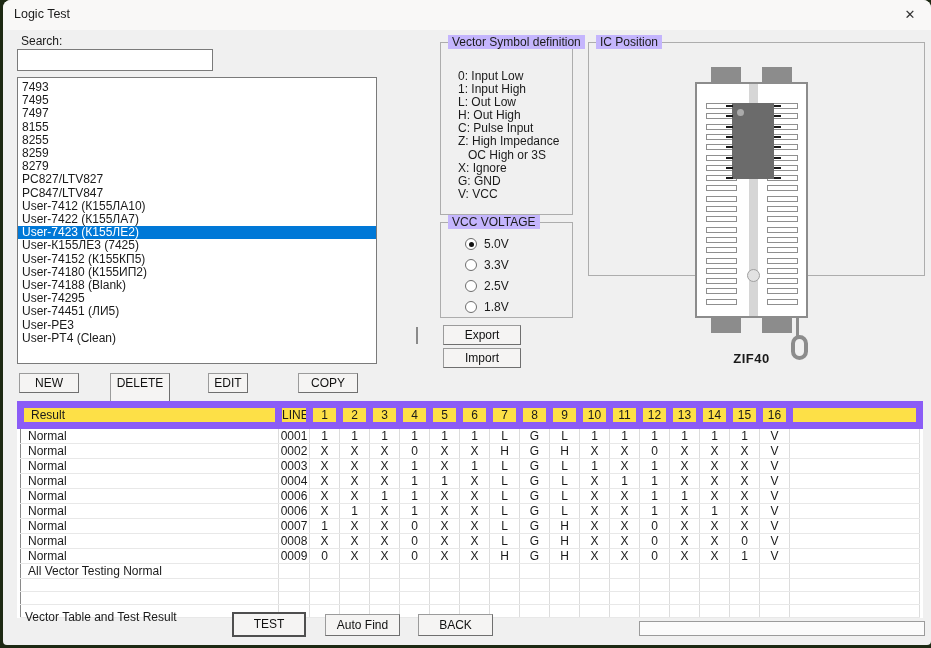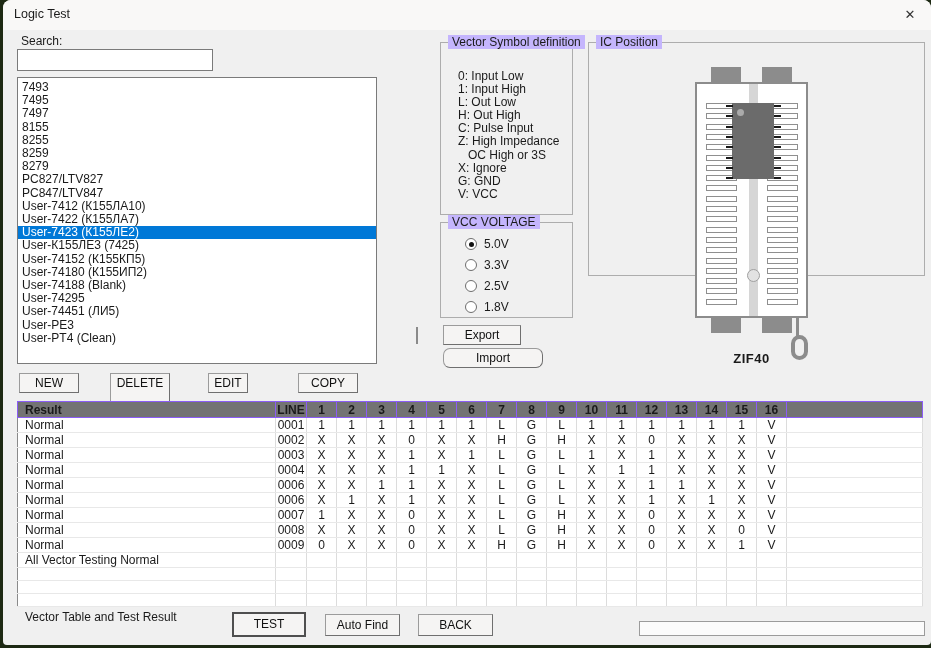--- a/index.html
+++ b/index.html
@@ -37,21 +37,21 @@
   .vec-line { font-size:12px; line-height:13.1px; white-space:pre; }
   .g-vcc { left:437px; top:222px; width:133px; height:96px; }
   .vcc-rows { position:absolute; left:24px; top:14px; }
   .vcc-row { display:flex; align-items:center; height:14px; margin-bottom:7px; }
   .radio { width:12px; height:12px; border:1px solid #6e6e6e; border-radius:50%;
            background:#fff; margin-right:7px; position:relative; flex:0 0 12px; }
   .radio.sel::after { content:''; position:absolute; left:2.5px; top:2.5px; width:5px; height:5px;
                       background:#111; border-radius:50%; }
   .vlab { font-size:12px; }
   .btn-export { left:440px; top:325px; width:78px; height:20px; line-height:18px; }
-  .btn-import { left:440px; top:348px; width:100px; height:20px; line-height:18px;border-radius:7px; }
+  .btn-import { left:440px; top:348px; width:78px; height:20px; line-height:18px; }
   .g-icpos { left:585px; top:42px; width:337px; height:234px; }
   
   .socket { position:absolute; left:106px; top:24px; width:113px; height:266px; }
   .tab { position:absolute; width:30px; height:16px; background:#8c8c8c; }
   .tab.tl { left:16px; top:0; } .tab.tr { left:67px; top:0; }
   .tab.bl { left:16px; top:250px; } .tab.br { left:67px; top:250px; }
   .sbody { position:absolute; left:0; top:15px; width:113px; height:236px;
            background:#fff; border:2px solid #8c8c8c; }
   .channel { position:absolute; left:52px; top:0; width:9px; height:232px; background:#d6d6d6; z-index:1; }
   .slot { position:absolute; height:6px; width:31px; background:#fff; border:1px solid #8f8f8f; z-index:2; }
@@ -61,21 +61,21 @@
   .pivot { position:absolute; left:50px; top:185px; width:13px; height:13px; border:1px solid #a0a0a0;
            background:#e2e2e2; border-radius:50%; z-index:2; }
   .lever-bar { position:absolute; left:101px; top:250px; width:3px; height:22px; background:#8c8c8c; }
   .lever-ring { position:absolute; left:96px; top:268px; width:17px; height:25px;
                 border:4px solid #8c8c8c; border-radius:9px; background:transparent; }
   .socket-label { position:absolute; left:106px; top:308px; width:113px; text-align:center;
                   font-weight:bold; font-size:13px; letter-spacing:0.5px; }
   
   table.res { position:absolute; left:14px; top:401px; width:906px; border-collapse:collapse;
               table-layout:fixed; background:#fff; border:1px solid #8a8a8a; font-size:12px; }
-  table.res th { border:1px solid #8b5cf6; background:#737373; font-weight:bold;
+  table.res th { border:7px solid #8b5cf6; background:#fde047; font-weight:normal;
                  height:16px; text-align:center; overflow:hidden; }
   table.res th.hresult { text-align:left; padding-left:7px; }
   table.res td { border-right:1px solid #dcdcdc; border-bottom:1px solid #e8e8e8;
                  height:13px; text-align:center; padding:0; overflow:hidden; white-space:nowrap; }
   table.res td.result { text-align:left; padding-left:7px; }
   .footer-lbl { position:absolute; left:22px; top:610px; font-size:12px; }
   .btn-test { left:229px; top:612px; width:74px; height:25px; line-height:21px;
               border:2px solid #4f4f4f; }
   .btn-autofind { left:322px; top:614px; width:75px; height:22px; line-height:20px; }
   .btn-back { left:415px; top:614px; width:75px; height:22px; line-height:20px; }

